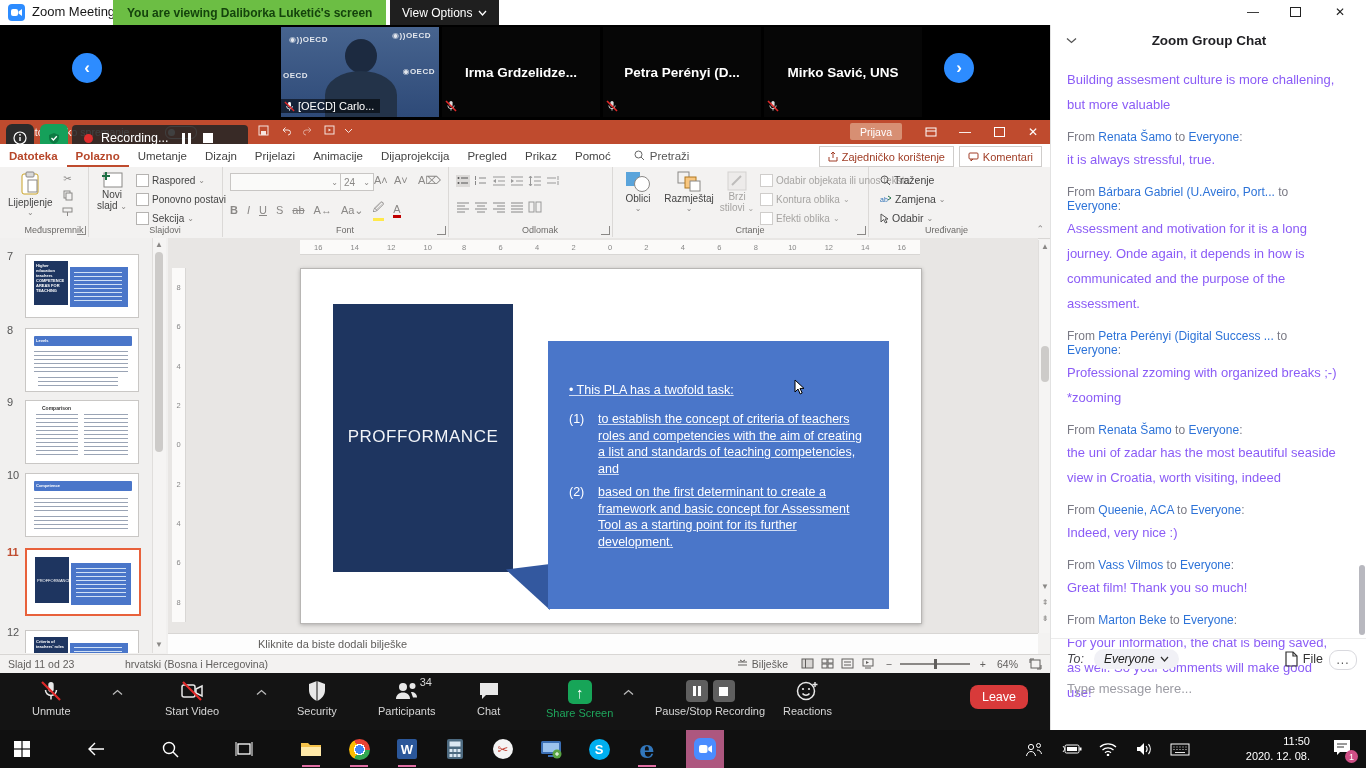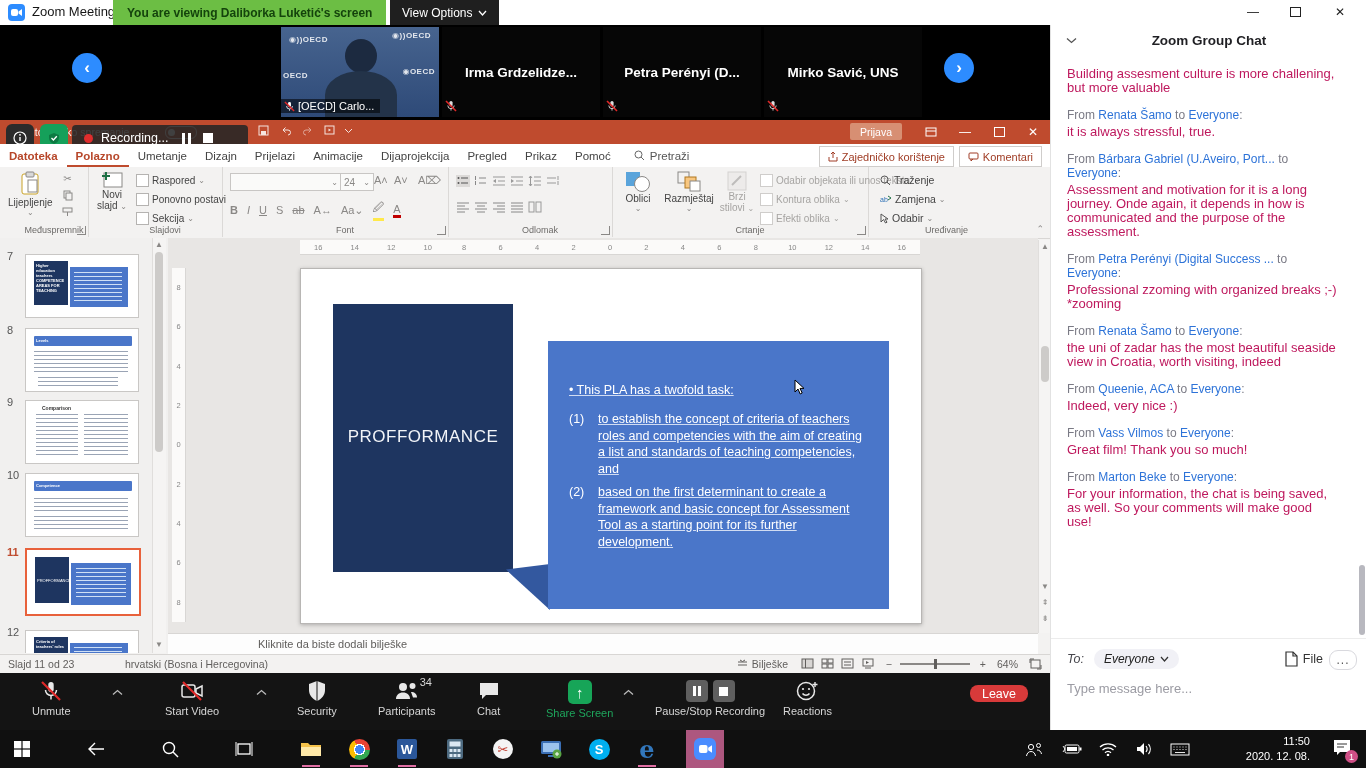--- a/index.html
+++ b/index.html
@@ -99,38 +99,38 @@
   .statusbar .it{position:absolute;top:3px;}
   .zslider{position:absolute;top:8px;width:70px;height:2px;background:#8a8886;}
   .zslider i{position:absolute;left:34px;top:-4px;width:3px;height:10px;background:#605e5c;}
   
   .ztoolbar{left:0;top:673px;width:1050px;height:57px;background:#141414;color:#d6d6d6;}
   .tbitem{position:absolute;top:7px;display:flex;flex-direction:column;align-items:center;gap:3px;font-size:11px;color:#d6d6d6;}
   .tbchev{position:absolute;top:16px;}
   .greenlbl{color:#1ea55c;}
   .sharebox{width:24px;height:24px;background:#17a558;border-radius:5px;display:flex;align-items:center;justify-content:center;color:#fff;font-size:15px;font-weight:bold;}
   .grybox{width:22px;height:22px;background:#5f5f5f;border-radius:4px;display:flex;align-items:center;justify-content:center;}
-  .leavebtn{position:absolute;right:22px;top:12px;width:58px;height:17px;background:#d83a3a;border-radius:8px;color:#fff;font-size:12.5px;display:flex;align-items:center;justify-content:center;}
+  .leavebtn{position:absolute;right:22px;top:12px;width:58px;height:24px;background:#d83a3a;border-radius:8px;color:#fff;font-size:12.5px;display:flex;align-items:center;justify-content:center;}
   .badge34{position:absolute;left:26px;top:-4px;font-size:11px;color:#d6d6d6;}
   
   .taskbar{left:0;top:730px;width:1366px;height:38px;background:#101010;}
   .tico{position:absolute;top:7px;width:24px;height:24px;display:flex;align-items:center;justify-content:center;}
   .underl{position:absolute;top:35px;height:2px;width:18px;background:#e06fa4;}
   .zoomhl{position:absolute;left:686px;top:0;width:38px;height:38px;background:rgba(226,111,164,.75);}
   .clock{position:absolute;right:56px;top:4px;color:#fff;font-size:11px;text-align:right;line-height:15px;}
   .notif{position:absolute;right:14px;top:8px;}
   .nbadge{position:absolute;right:8px;top:20px;width:13px;height:13px;border-radius:50%;background:#cf4f86;color:#fff;font-size:9px;display:flex;align-items:center;justify-content:center;}
   
   .chat{left:1050px;top:25px;width:316px;height:705px;background:#fff;border-left:1px solid #e2e2e2;}
   .chat-head{position:absolute;left:0;top:8px;width:100%;text-align:center;font-size:13.5px;font-weight:bold;color:#1f1f23;}
   .chat-chev{position:absolute;left:15px;top:12px;}
   .msgs{position:absolute;left:16px;top:42px;width:270px;}
   .meta{font-size:12px;color:#7a7a85;margin-top:13px;}
   .meta .n{color:#2d73d8;}
-  .mbody{font-size:13px;color:#be185d;line-height:14px;margin-top:3px;}
+  .mbody{font-size:13px;color:#8b5cf6;line-height:25px;margin-top:3px;}
   .chat-sb{position:absolute;right:2px;width:6px;border-radius:3px;background:#b8b8bf;}
   .chat-div{position:absolute;left:0;top:613px;width:100%;height:1px;background:#ececec;}
   .to-row{position:absolute;left:16px;top:624px;display:flex;align-items:center;font-size:12.5px;color:#47474d;font-style:italic;}
   .to-pill{margin-left:10px;background:#f1f1f6;border-radius:12px;padding:3px 10px;color:#222;display:flex;align-items:center;gap:5px;font-size:12px;}
   .file-row{position:absolute;right:44px;top:626px;display:flex;align-items:center;gap:5px;font-size:12.5px;color:#333;}
   .more-btn{position:absolute;right:10px;top:625px;width:26px;height:18px;border:1px solid #d9d9de;border-radius:9px;color:#555;font-size:12px;display:flex;align-items:center;justify-content:center;letter-spacing:1px;}
   .typein{position:absolute;left:16px;top:656px;font-size:13px;color:#9b9ba3;}
 </style>
 </head>
 <body>

